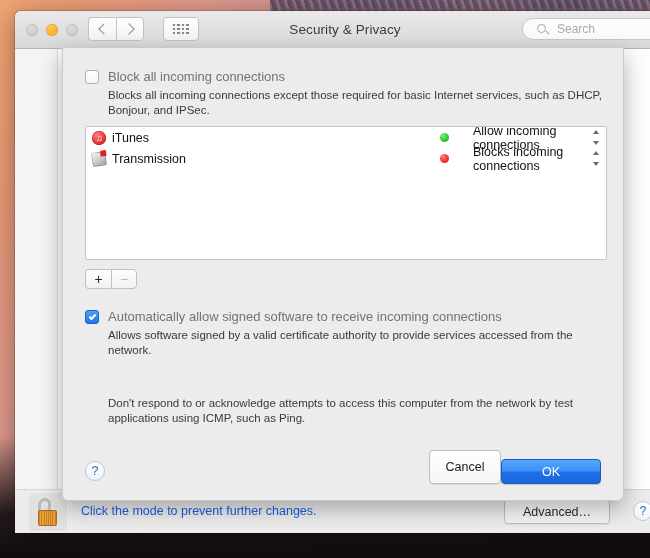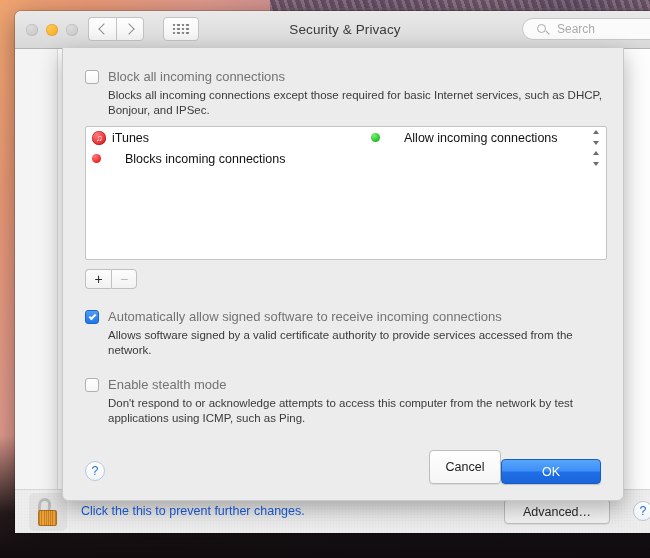--- a/index.html
+++ b/index.html
@@ -264,21 +264,21 @@
     border: 1px solid #c4c4c4;
     border-radius: 2px;
     overflow: hidden;
   }
   .app-row {
     position: relative;
     height: 21px;
     display: flex; align-items: center;
     padding: 0 4px 0 6px;
   }
-  .app-name-cell { display: flex; align-items: center; gap: 6px; width: 279px; }
+  .app-name-cell { display: flex; align-items: center; gap: 6px; width: 348px; }
   .app-name { font-size: 12.5px; color: #111; }
 
   .app-icon { width: 14px; height: 14px; flex: 0 0 auto; position: relative; }
   .app-icon.itunes {
     border-radius: 50%;
     background: radial-gradient(circle at 34% 28%, #ff7a7a, #e8272b 72%, #a8121a);
     box-shadow: inset 0 0 0 0.6px rgba(120,0,10,0.6);
   }
   .app-icon.itunes::after {
     content: "\266B";
@@ -429,21 +429,21 @@
     <div id="sidebar-strip"></div>
     <div id="panel-behind"></div>
 
     <div id="bottom-bar">
       <div id="lock-button">
         <span class="padlock">
           <span class="shackle"></span>
           <span class="body"></span>
         </span>
       </div>
-      <div id="lock-message">Click the this to prevent further changes.</div>
+      <div id="lock-message">Click the mode to prevent further changes.</div>
       <div id="advanced-button">Advanced…</div>
       <div id="bottom-help">?</div>
     </div>
   </div>
 </div>
 
 <div id="sheet">
 
   <div id="block-all-row" class="opt-row">
     <span class="checkbox"></span>
@@ -462,20 +462,24 @@
         <span class="status-dot allow"></span>
         <span class="status-text">Allow incoming connections</span>
       </span>
       <span class="stepper">
         <i class="ar up"></i>
           <i class="ar down"></i>
       </span>
     </div>
 
     <div class="app-row">
+      <span class="app-name-cell">
+        <span class="app-icon transmission"></span>
+        <span class="app-name">Transmission</span>
+      </span>
       <span class="status-cell">
         <span class="status-dot block"></span>
         <span class="status-text">Blocks incoming connections</span>
       </span>
       <span class="stepper">
         <i class="ar up"></i>
           <i class="ar down"></i>
       </span>
     </div>
 
@@ -487,23 +491,19 @@
   </div>
 
   <div id="auto-allow-row" class="opt-row">
     <span class="checkbox checked">
       <span class="tick"></span>
     </span>
     <span class="opt-title">Automatically allow signed software to receive incoming connections</span>
   </div>
   <div id="auto-allow-desc" class="opt-desc">Allows software signed by a valid certificate authority to provide services accessed from the network.</div>
 
-  <div id="stealth-row" class="opt-row">
-    <span class="checkbox"></span>
-    <span class="opt-title">Enable stealth mode</span>
-  </div>
   <div id="stealth-desc" class="opt-desc">Don't respond to or acknowledge attempts to access this computer from the network by test applications using ICMP, such as Ping.</div>
 
   <div id="sheet-help">?</div>
   <div id="cancel-button">Cancel</div>
   <div id="ok-button">OK</div>
 
 </div>
 
 </body></html>

